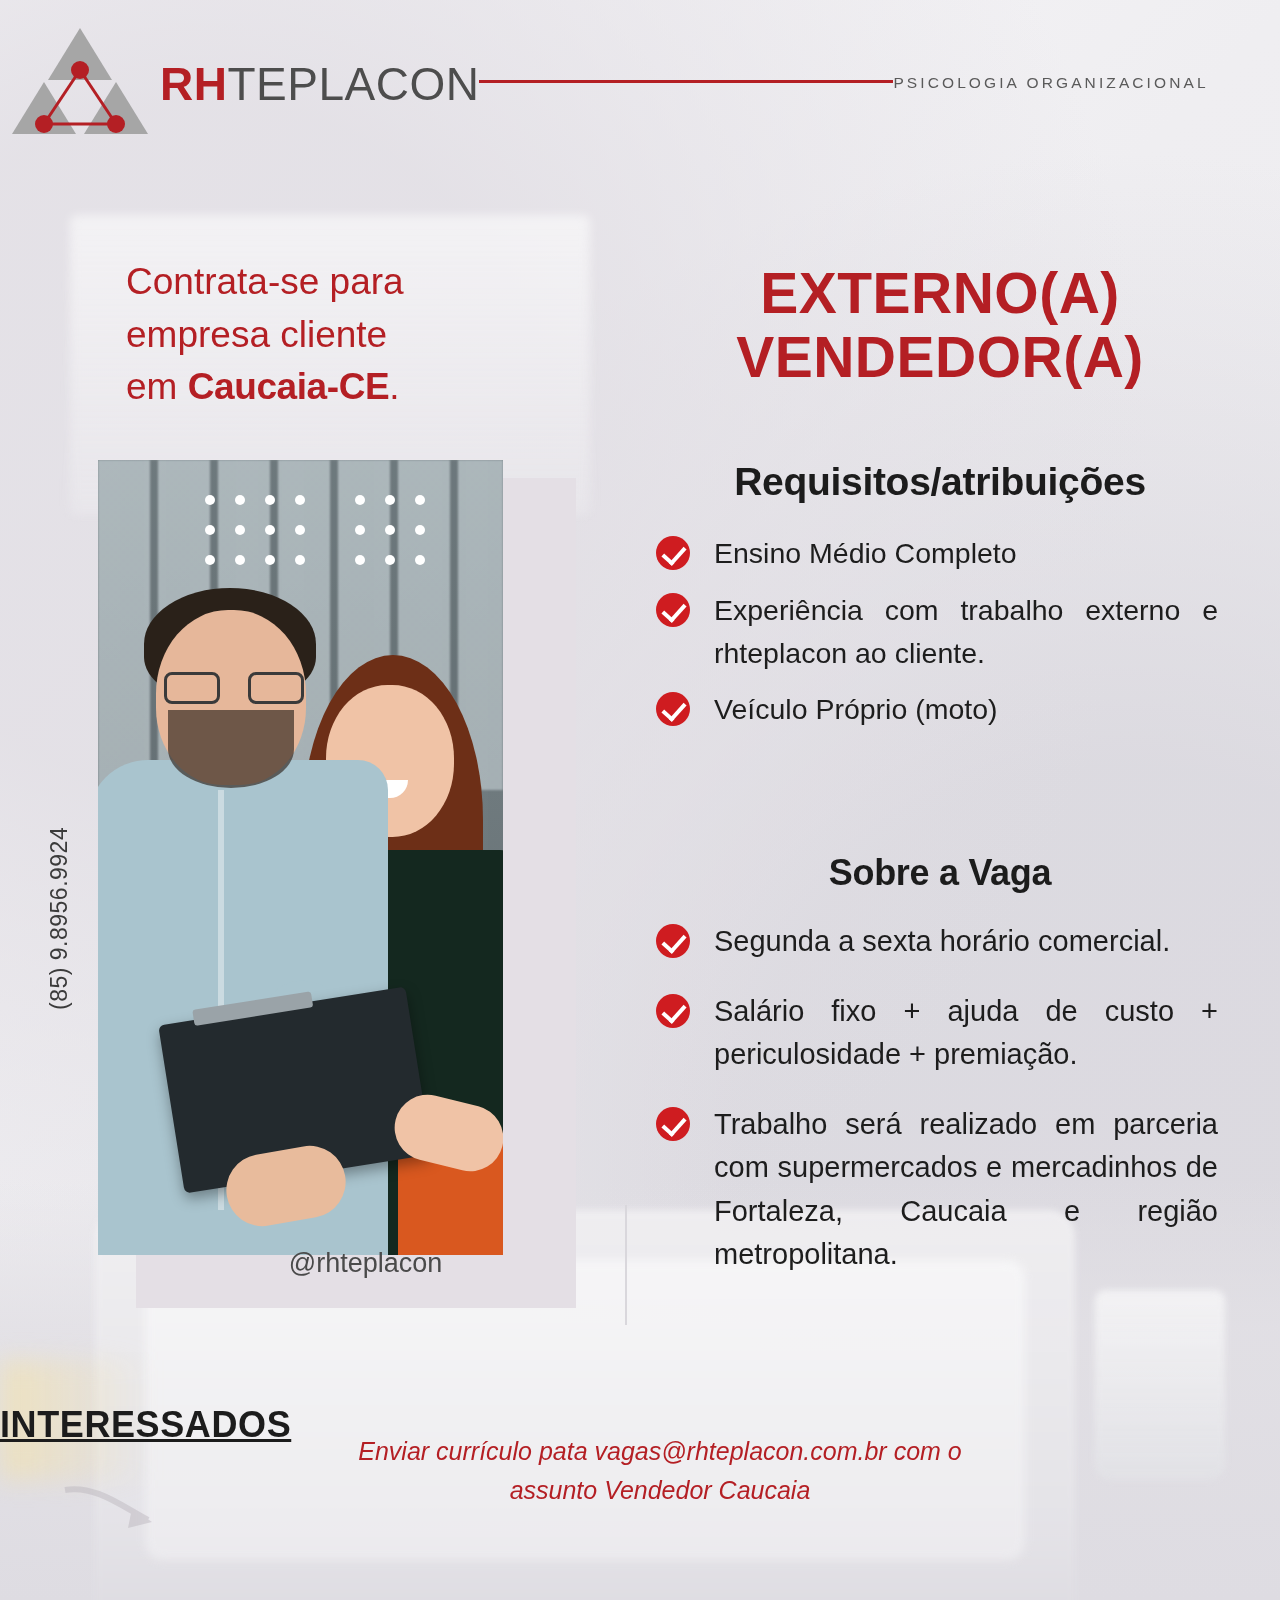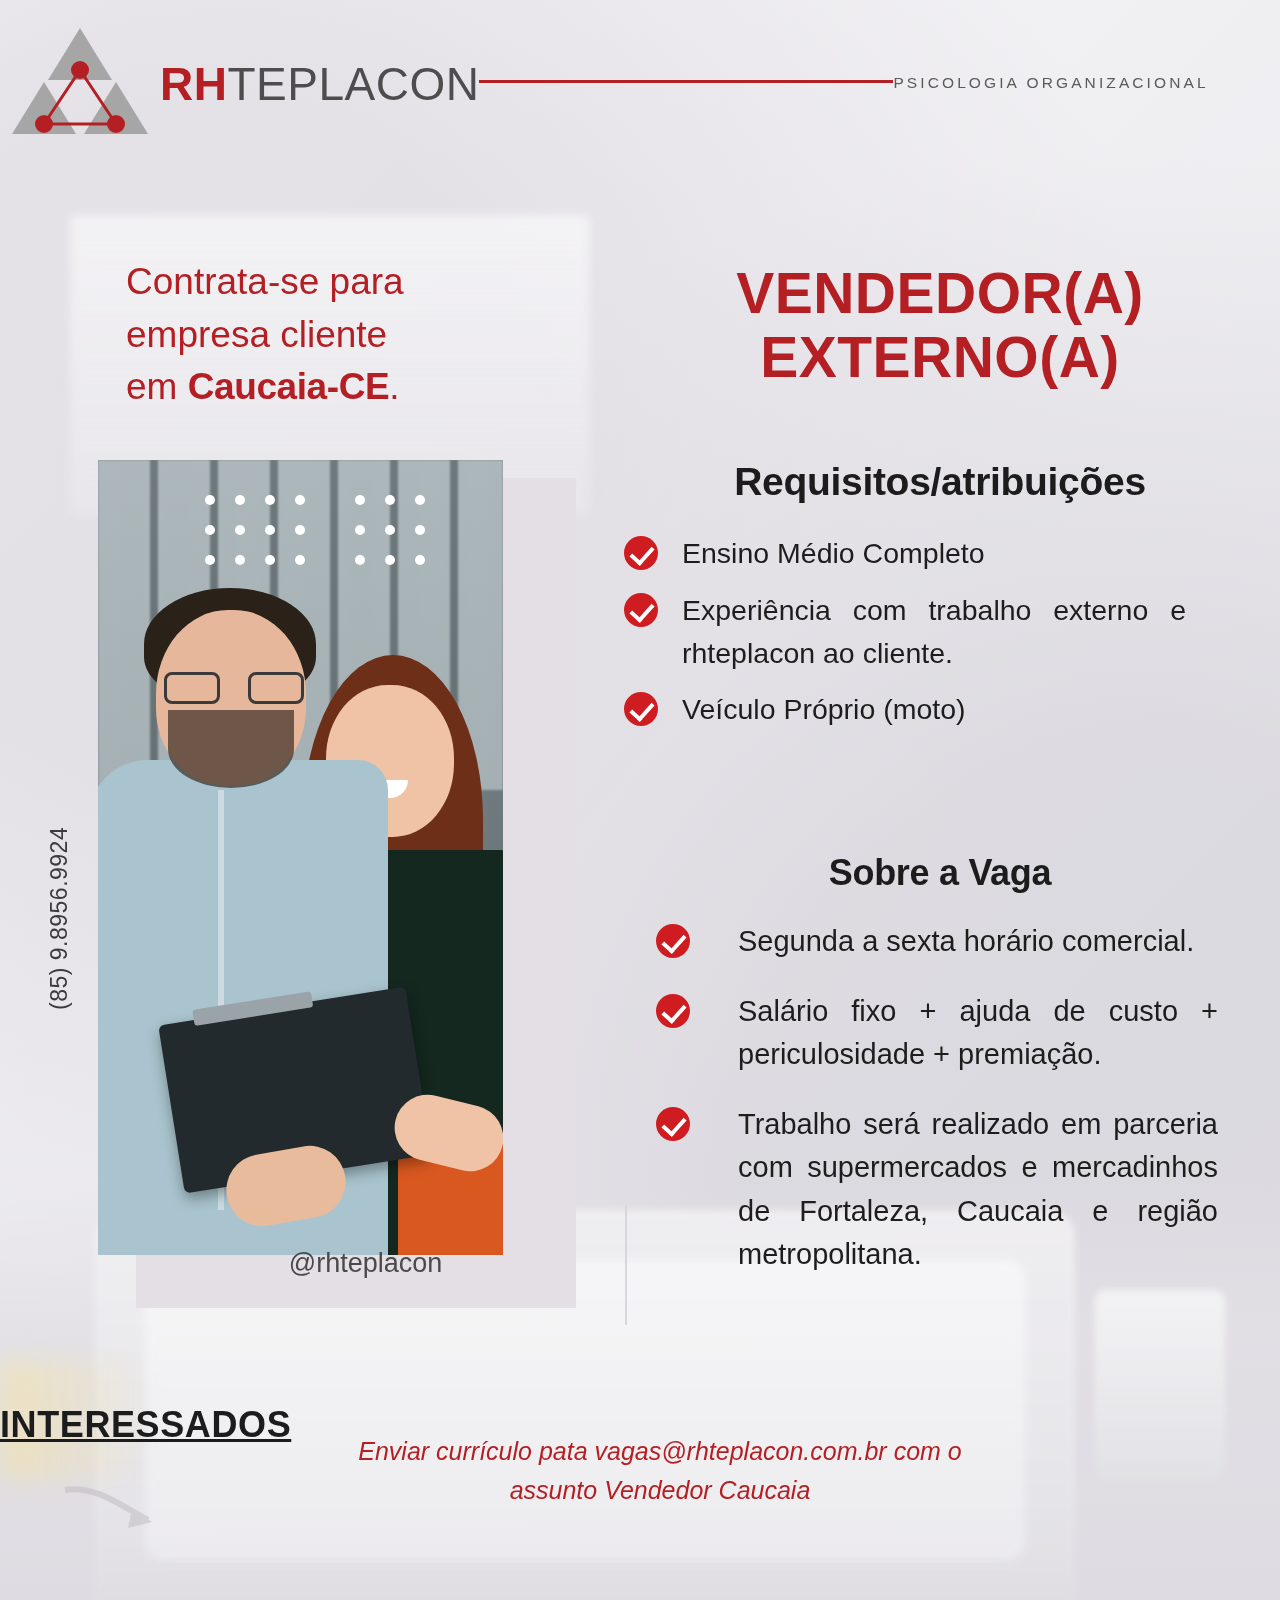--- a/index.html
+++ b/index.html
@@ -164,40 +164,40 @@
     text-align: center; color: #b41f24; font-weight: 800;
     font-size: 57px; line-height: 1.12; letter-spacing: .5px;
   }
   .sec-title {
     position: absolute; color: #1c1c1c; font-weight: 800; letter-spacing: -.3px;
   }
   #req-title { left: 640px; top: 460px; width: 600px; text-align: center; font-size: 39px; }
   #vaga-title { left: 640px; top: 852px; width: 600px; text-align: center; font-size: 36px; }
 
   .list { position: absolute; }
-  #req-list { left: 616px; top: 532px; width: 570px; }
+  #req-list { left: 648px; top: 532px; width: 570px; }
   #vaga-list { left: 648px; top: 920px; width: 570px; }
 
   .li { position: relative; padding-left: 66px; margin-bottom: 18px; }
   .li .chk {
     position: absolute; left: 8px; top: 4px; width: 34px; height: 34px;
     background: #cf1c20; border-radius: 50%;
   }
   .li .chk:after {
     content: ""; position: absolute; left: 11px; top: 6px;
     width: 10px; height: 18px; border: solid #fff; border-width: 0 4px 4px 0;
     transform: rotate(42deg);
   }
   .li .txt {
     font-size: 28.5px; line-height: 1.5; color: #1d1d1d;
     text-align: justify; text-align-last: left;
   }
   #req-list .li { margin-bottom: 14px; }
   #vaga-list .li { margin-bottom: 26px; }
-  #vaga-list .txt { font-size: 29px; margin-left: 24px; }
+  #vaga-list .txt { font-size: 29px; }
 
   
   .interested {
     position: absolute; left: 0; right: 0; top: 1404px;
     text-align: left; font-size: 36px; font-weight: 800; color: #1c1c1c;
     letter-spacing: .6px;
     text-decoration: underline;
   }
   .contact {
     position: absolute; left: 150px; right: 110px; top: 1432px;
@@ -301,22 +301,22 @@
   <div class="phone">(85) 9.8956.9924</div>
 
   <svg class="arrow-dec" viewBox="0 0 100 70">
     <path d="M5 20 C 35 15, 60 35, 88 50" stroke="#b9b4bb" stroke-width="6" fill="none"></path>
     <path d="M72 38 L92 52 L68 58 Z" fill="#b9b4bb"></path>
   </svg>
 
   <div class="divider"></div>
 
   <div class="job-title">
+    <div>EXTERNO(A)</div>
     <div>VENDEDOR(A)</div>
-    <div>EXTERNO(A)</div>
   </div>
 
   <div class="sec-title" id="req-title">Requisitos/atribuições</div>
 
   <div class="list" id="req-list">
     <div class="li">
       <span class="chk"></span>
       <div class="txt">Ensino Médio Completo</div>
     </div>
     <div class="li">

